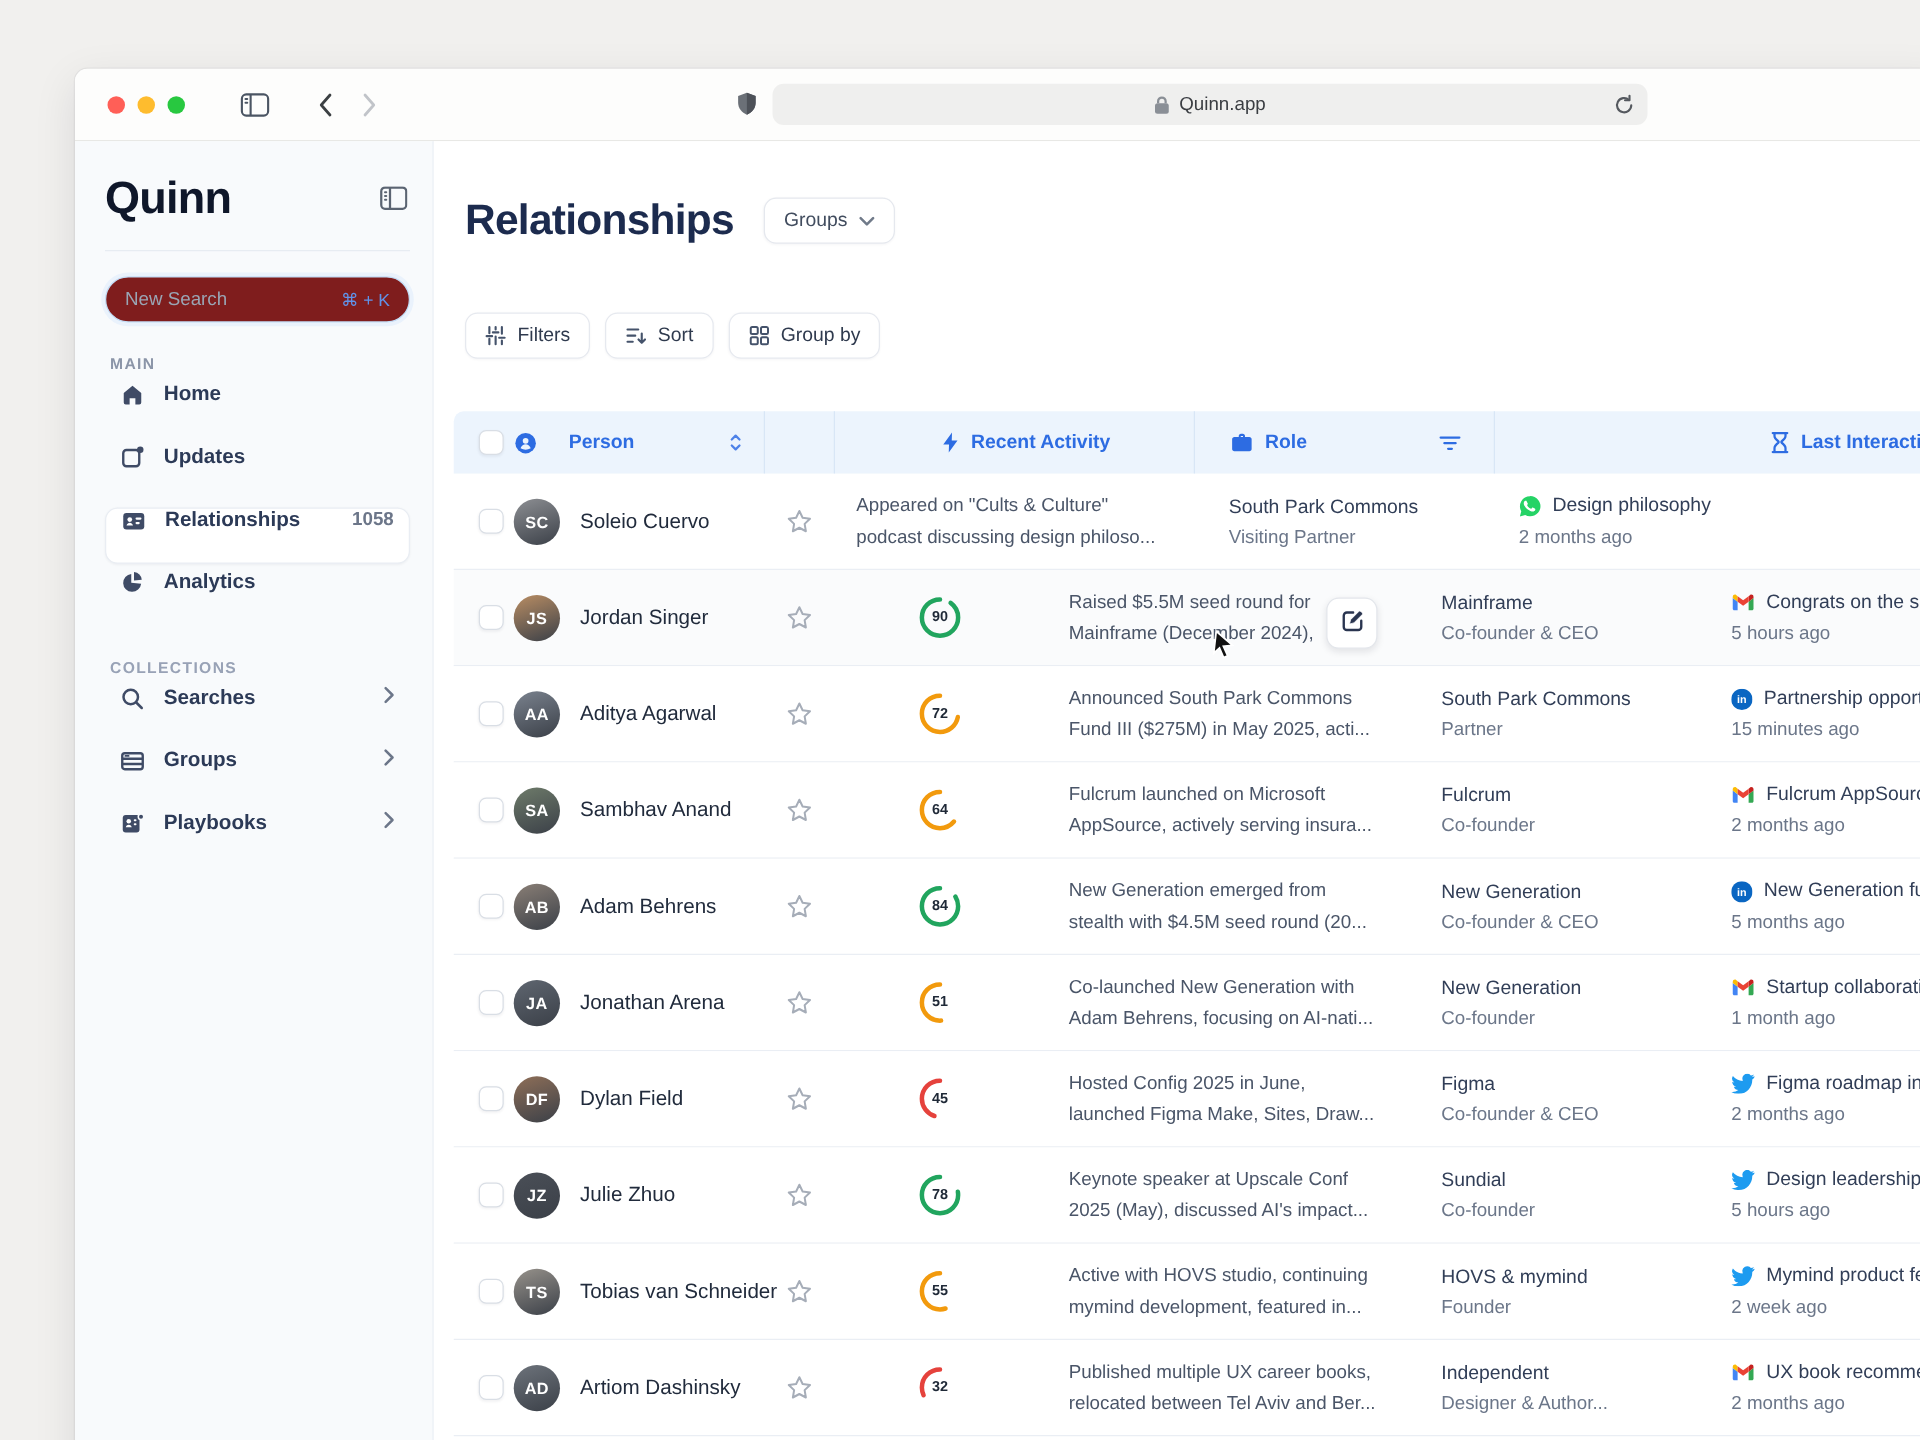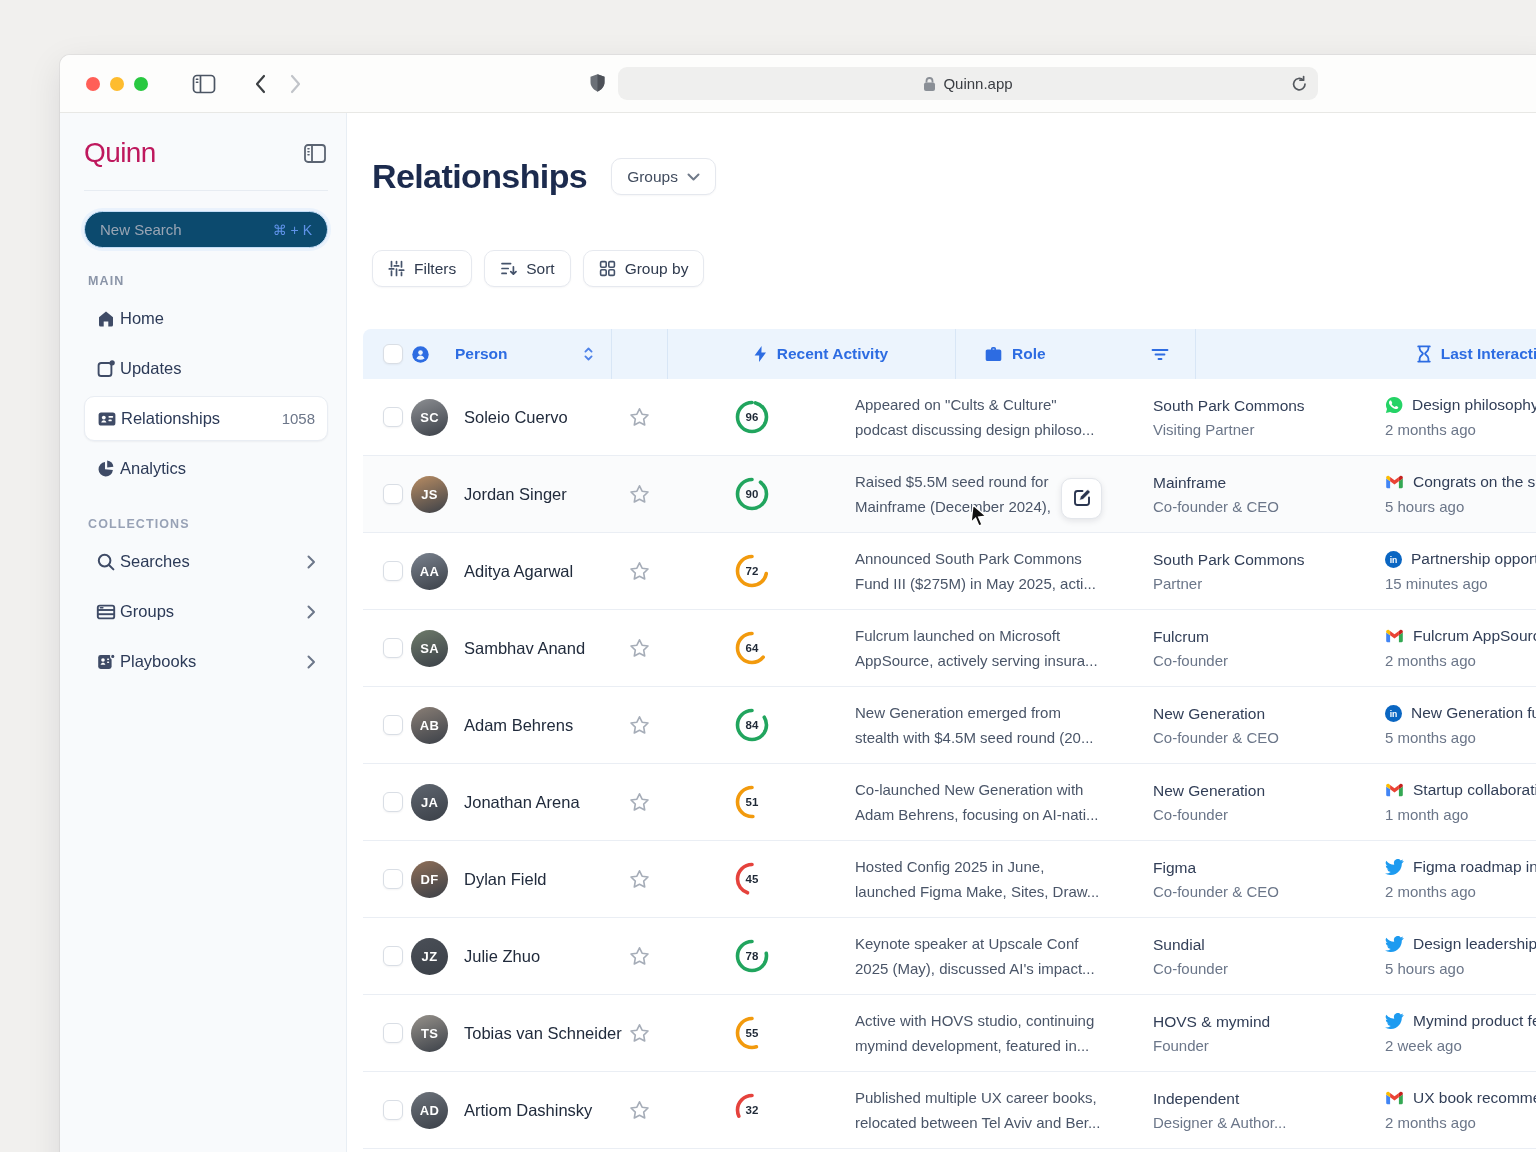--- a/index.html
+++ b/index.html
@@ -38,36 +38,36 @@
   .urlbar .lock { color:#8a8f96; display:flex; }
   .urlbar .reload { position:absolute; right:10px; color:#55595f; display:flex; }
   .win-body { flex:1; display:flex; min-height:0; }
 
   
   .sidebar {
     width:287px; flex:0 0 287px; background:#f8fafc; border-right:1px solid #e8eef4;
     padding:24px 18px 0 24px; display:flex; flex-direction:column;
   }
   .logo-row { display:flex; align-items:center; justify-content:space-between; padding-right:2px; }
-  .logo { font-size:28px; font-weight:400; letter-spacing:-0.6px; color:#be185d; }
+  .logo { font-size:36px; font-weight:700; letter-spacing:-0.6px; color:#0f172a; }
   .panel-ic { color:#5b6472; display:flex; }
   .side-divider { height:1px; background:#e7ecf2; margin:21px 0 20px; }
   .search-pill {
-    height:37px; border:1.5px solid #c4ddf6; border-radius:19px; background:#0c4a6e;
+    height:37px; border:1.5px solid #c4ddf6; border-radius:19px; background:#7f1d1d;
     box-shadow:0 0 0 3px rgba(147,197,253,.14);
     display:flex; align-items:center; padding:16px 15px; gap:8px;
   }
   .search-pill .ph { color:#9aa5b4; font-size:15px; flex:1; }
   .search-pill .kbd { color:#6093ea; font-size:14px; white-space:nowrap; }
   .sec-label { font-size:12.5px; font-weight:700; letter-spacing:1.1px; color:#8b95a8; margin:26px 0 8px 4px; }
   .sec-label.dim { color:#98a2b6; }
   .nav-list { display:flex; flex-direction:column; gap:5px; }
   .nav-item {
-    height:45px; display:flex; align-items:center; gap:4px; padding:0 12px;
-    border-radius:10px; font-size:16.5px; color:#2c3a57; cursor:default;
+    height:45px; display:flex; align-items:flex-start; gap:15px; padding:0 12px;
+    border-radius:10px; font-size:16.5px; color:#2c3a57; cursor:default;font-weight:bold;
   }
   .nav-item .nic { color:#404d68; display:flex; width:20px; justify-content:center; }
   .nav-item.active {
     background:#fff; border:1px solid #e9edf3; box-shadow:0 1px 2px rgba(15,23,42,.05);
   }
   .nav-item .badge { margin-left:auto; color:#6c7689; font-size:15px; }
   .nav-item .chev { margin-left:auto; color:#6c7689; display:flex; }
 
   
   .main { flex:1; min-width:0; background:#fff; position:relative; padding:44px 0 0 16px; }
@@ -416,28 +416,20 @@
                 <span class="avatar" style="background:linear-gradient(160deg, #8d8f93, #3b4048)">SC</span>
                 <span class="pname">Soleio Cuervo</span>
               </div>
               <div class="col-star">
                 <span class="star">
                   <svg width="21" height="20" viewBox="0 0 21 20" fill="none" xmlns="http://www.w3.org/2000/svg">
                     <path d="M10.5 1.8l2.6 5.4 5.9.8-4.3 4.1 1 5.9-5.2-2.8-5.2 2.8 1-5.9L2 8l5.9-.8z" stroke="currentColor" stroke-width="1.6" stroke-linejoin="round" fill="none"></path>
                   </svg>
                 </span>
               </div>
-              <div class="col-strength">
-                <span class="ring" style="color:#21a55e">
-                  <svg width="36" height="36" viewBox="0 0 36 36">
-                    <circle cx="18" cy="18" r="14.5" pathLength="100" fill="none" stroke="currentColor" stroke-width="3.6" stroke-linecap="round" stroke-dasharray="96 4" transform="translate(36,0) scale(-1,1) rotate(-90,18,18)"></circle>
-                  </svg>
-                  <span class="ring-num">96</span>
-                </span>
-              </div>
               <div class="col-activity">
                 <span class="act-line">Appeared on "Cults &amp; Culture"</span>
                 <span class="act-line">podcast discussing design philoso...</span>
               </div>
               <div class="col-role">
                 <span class="company">South Park Commons</span>
                 <span class="role-title">Visiting Partner</span>
               </div>
               <div class="col-last">
                 <span class="last-subject">

